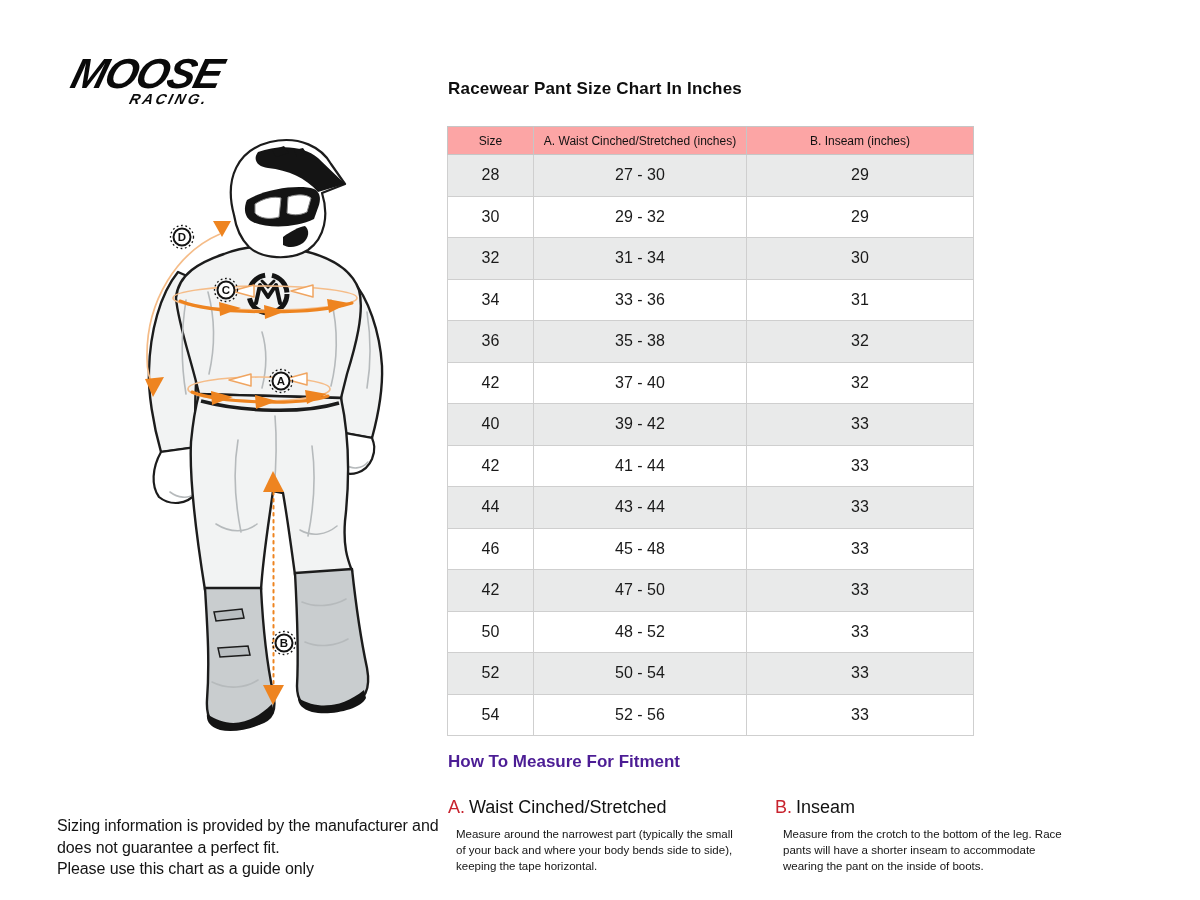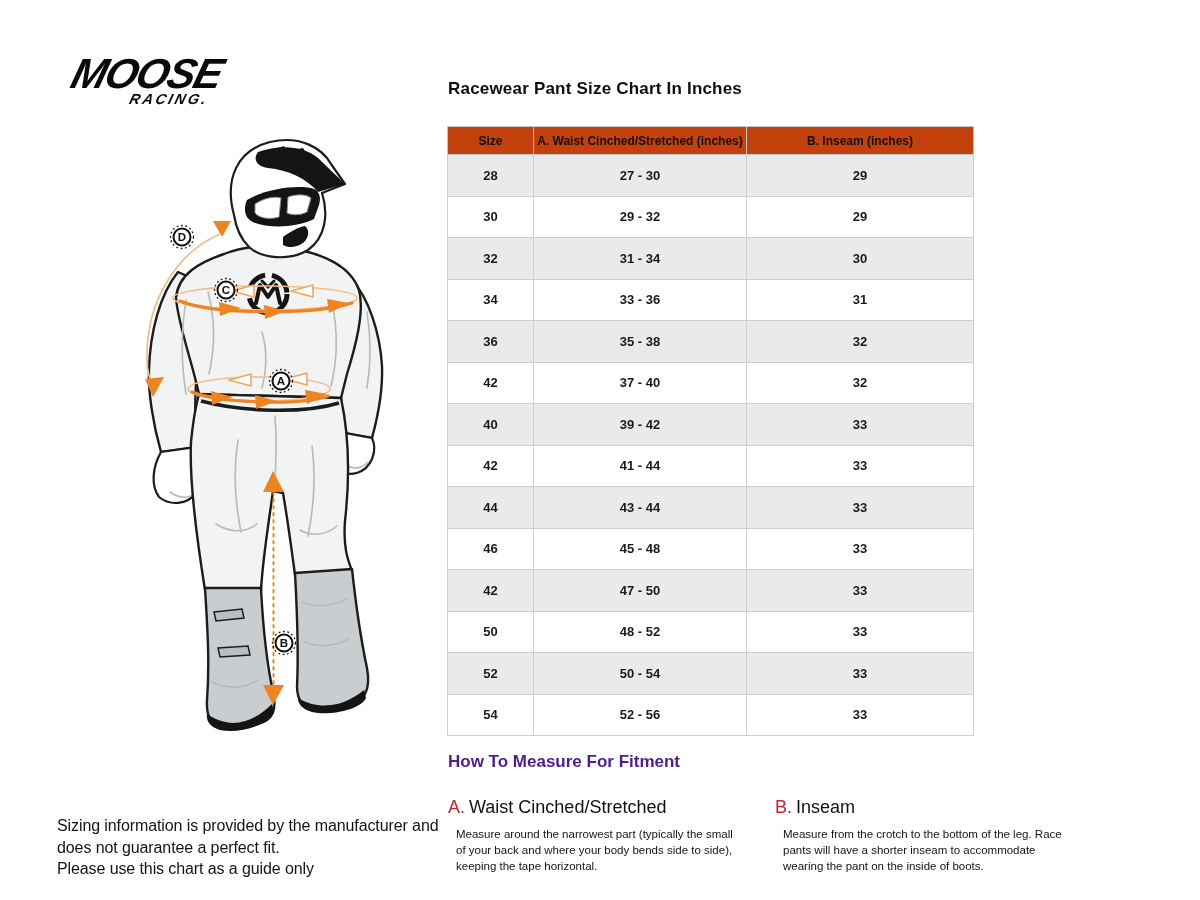--- a/index.html
+++ b/index.html
@@ -9,25 +9,25 @@
   }
   
   .logo { position:absolute; left:52px; top:46px; width:210px; height:64px; }
   
   .figure-svg { position:absolute; left:40px; top:115px; width:400px; height:650px; }
   
   .chart-title { position:absolute; left:448px; top:79px; margin:0; font-size:17px; font-weight:bold; letter-spacing:0.2px; color:#0e0e0e; }
   
   table.size-table { position:absolute; left:447px; top:126px; width:526px; border-collapse:collapse; table-layout:fixed; }
   table.size-table th {
-    background:#c2410c; font-size:12px; font-weight:bold; height:27px;
+    background:#fca5a5; font-size:12px; font-weight:normal; height:27px;
     border:1px solid #c6c6c6; padding:0; color:#111;
   }
   table.size-table td {
-    font-size:13px; font-weight:bold; text-align:center; height:40.5px;
+    font-size:16px; font-weight:normal; text-align:center; height:40.5px;
     border:1px solid #cfcfcf; padding:0; color:#1a1a1a;
   }
   table.size-table tbody tr:nth-child(odd) td { background:#e9eaea; }
   table.size-table tbody tr:nth-child(even) td { background:#ffffff; }
   
   .measure { position:absolute; left:448px; top:752px; width:680px; }
   .measure h2 { margin:0 0 9px 0; font-size:17px; font-weight:bold; color:#4c1d95; }
   .measure-cols { display:flex; }
   .mcol { width:298px; }
   .mcol-b { margin-left:29px; width:310px; }

